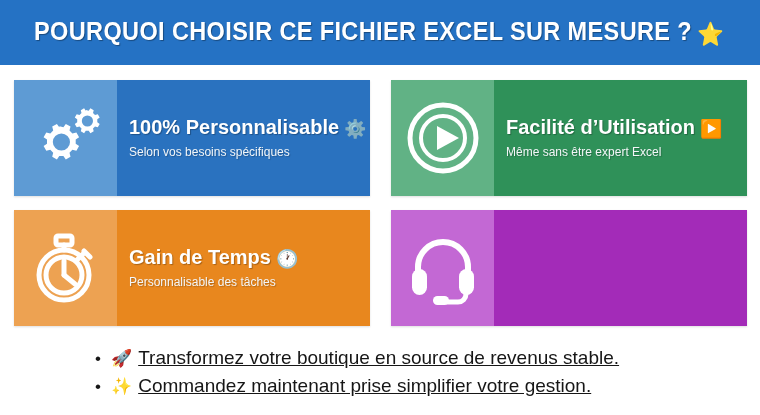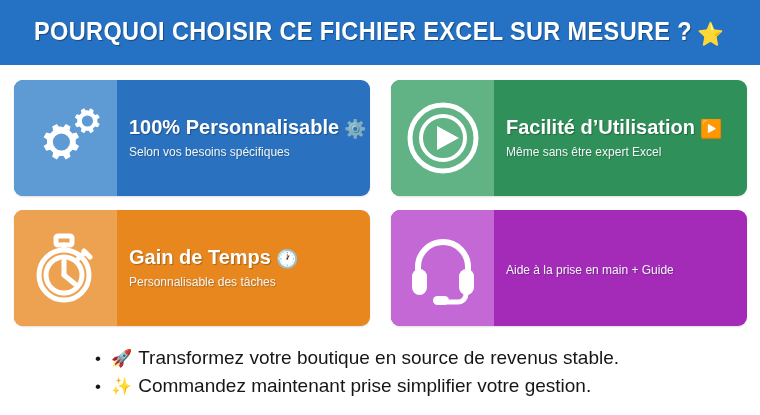--- a/index.html
+++ b/index.html
@@ -51,21 +51,21 @@
     top: 80px;
     width: 733px;
     display: grid;
     grid-template-columns: 356px 356px;
     grid-template-rows: 116px 116px;
     column-gap: 21px;
     row-gap: 14px;
   }
   .card {
     position: relative;
-    border-radius: 9px;
+    border-radius: 0;
     overflow: hidden;
     display: flex;
     align-items: stretch;
     box-shadow: 0 1px 2px rgba(0,0,0,0.13);
   }
   .card-icon-panel {
     width: 103px;
     flex: 0 0 103px;
     display: flex;
     align-items: center;
@@ -136,21 +136,21 @@
     width: 16px;
     flex: 0 0 16px;
     text-align: left;
     font-size: 17px;
   }
   .bullet-emoji {
     flex: 0 0 auto;
     font-size: 17px;
     margin-right: 6px;
   }
-  .bullet-text { flex: 1 1 auto; white-space: nowrap; }
+  .bullet-text { flex: 1 1 auto; white-space: nowrap; text-decoration: underline; }
 </style>
 </head>
 <body>
 
 <div class="header-band">
   <div class="header-title">
     <span>POURQUOI CHOISIR CE FICHIER EXCEL SUR MESURE ?</span><span class="header-star">⭐</span>
   </div>
 </div>
 
@@ -218,21 +218,20 @@
     <div class="card-icon-panel">
       <svg class="icon-svg" width="74" height="74" viewBox="0 0 74 74">
         <path d="M12 44 V36 a25 25 0 0 1 50 0 v8" fill="none" stroke="#ffffff" stroke-width="6" stroke-linecap="round"></path>
         <rect x="6" y="38" width="15" height="26" rx="7.5" fill="#ffffff"></rect>
         <rect x="53" y="38" width="15" height="26" rx="7.5" fill="#ffffff"></rect>
         <path d="M60 60 v3 a8 8 0 0 1 -8 8 h-11" fill="none" stroke="#ffffff" stroke-width="5" stroke-linecap="round"></path>
         <rect x="27" y="65" width="16" height="9" rx="4.5" fill="#ffffff"></rect>
       </svg>
     </div>
     <div class="card-body">
-      <div class="card-sub">Aide à la prise en main + Guide</div>
     </div>
   </div>
 
 </div>
 
 <div class="bullets">
   <div class="bullet-row">
     <span class="bullet-dot">•</span>
     <span class="bullet-emoji">🚀</span>
     <span class="bullet-text">Transformez votre boutique en source de revenus stable.</span>

